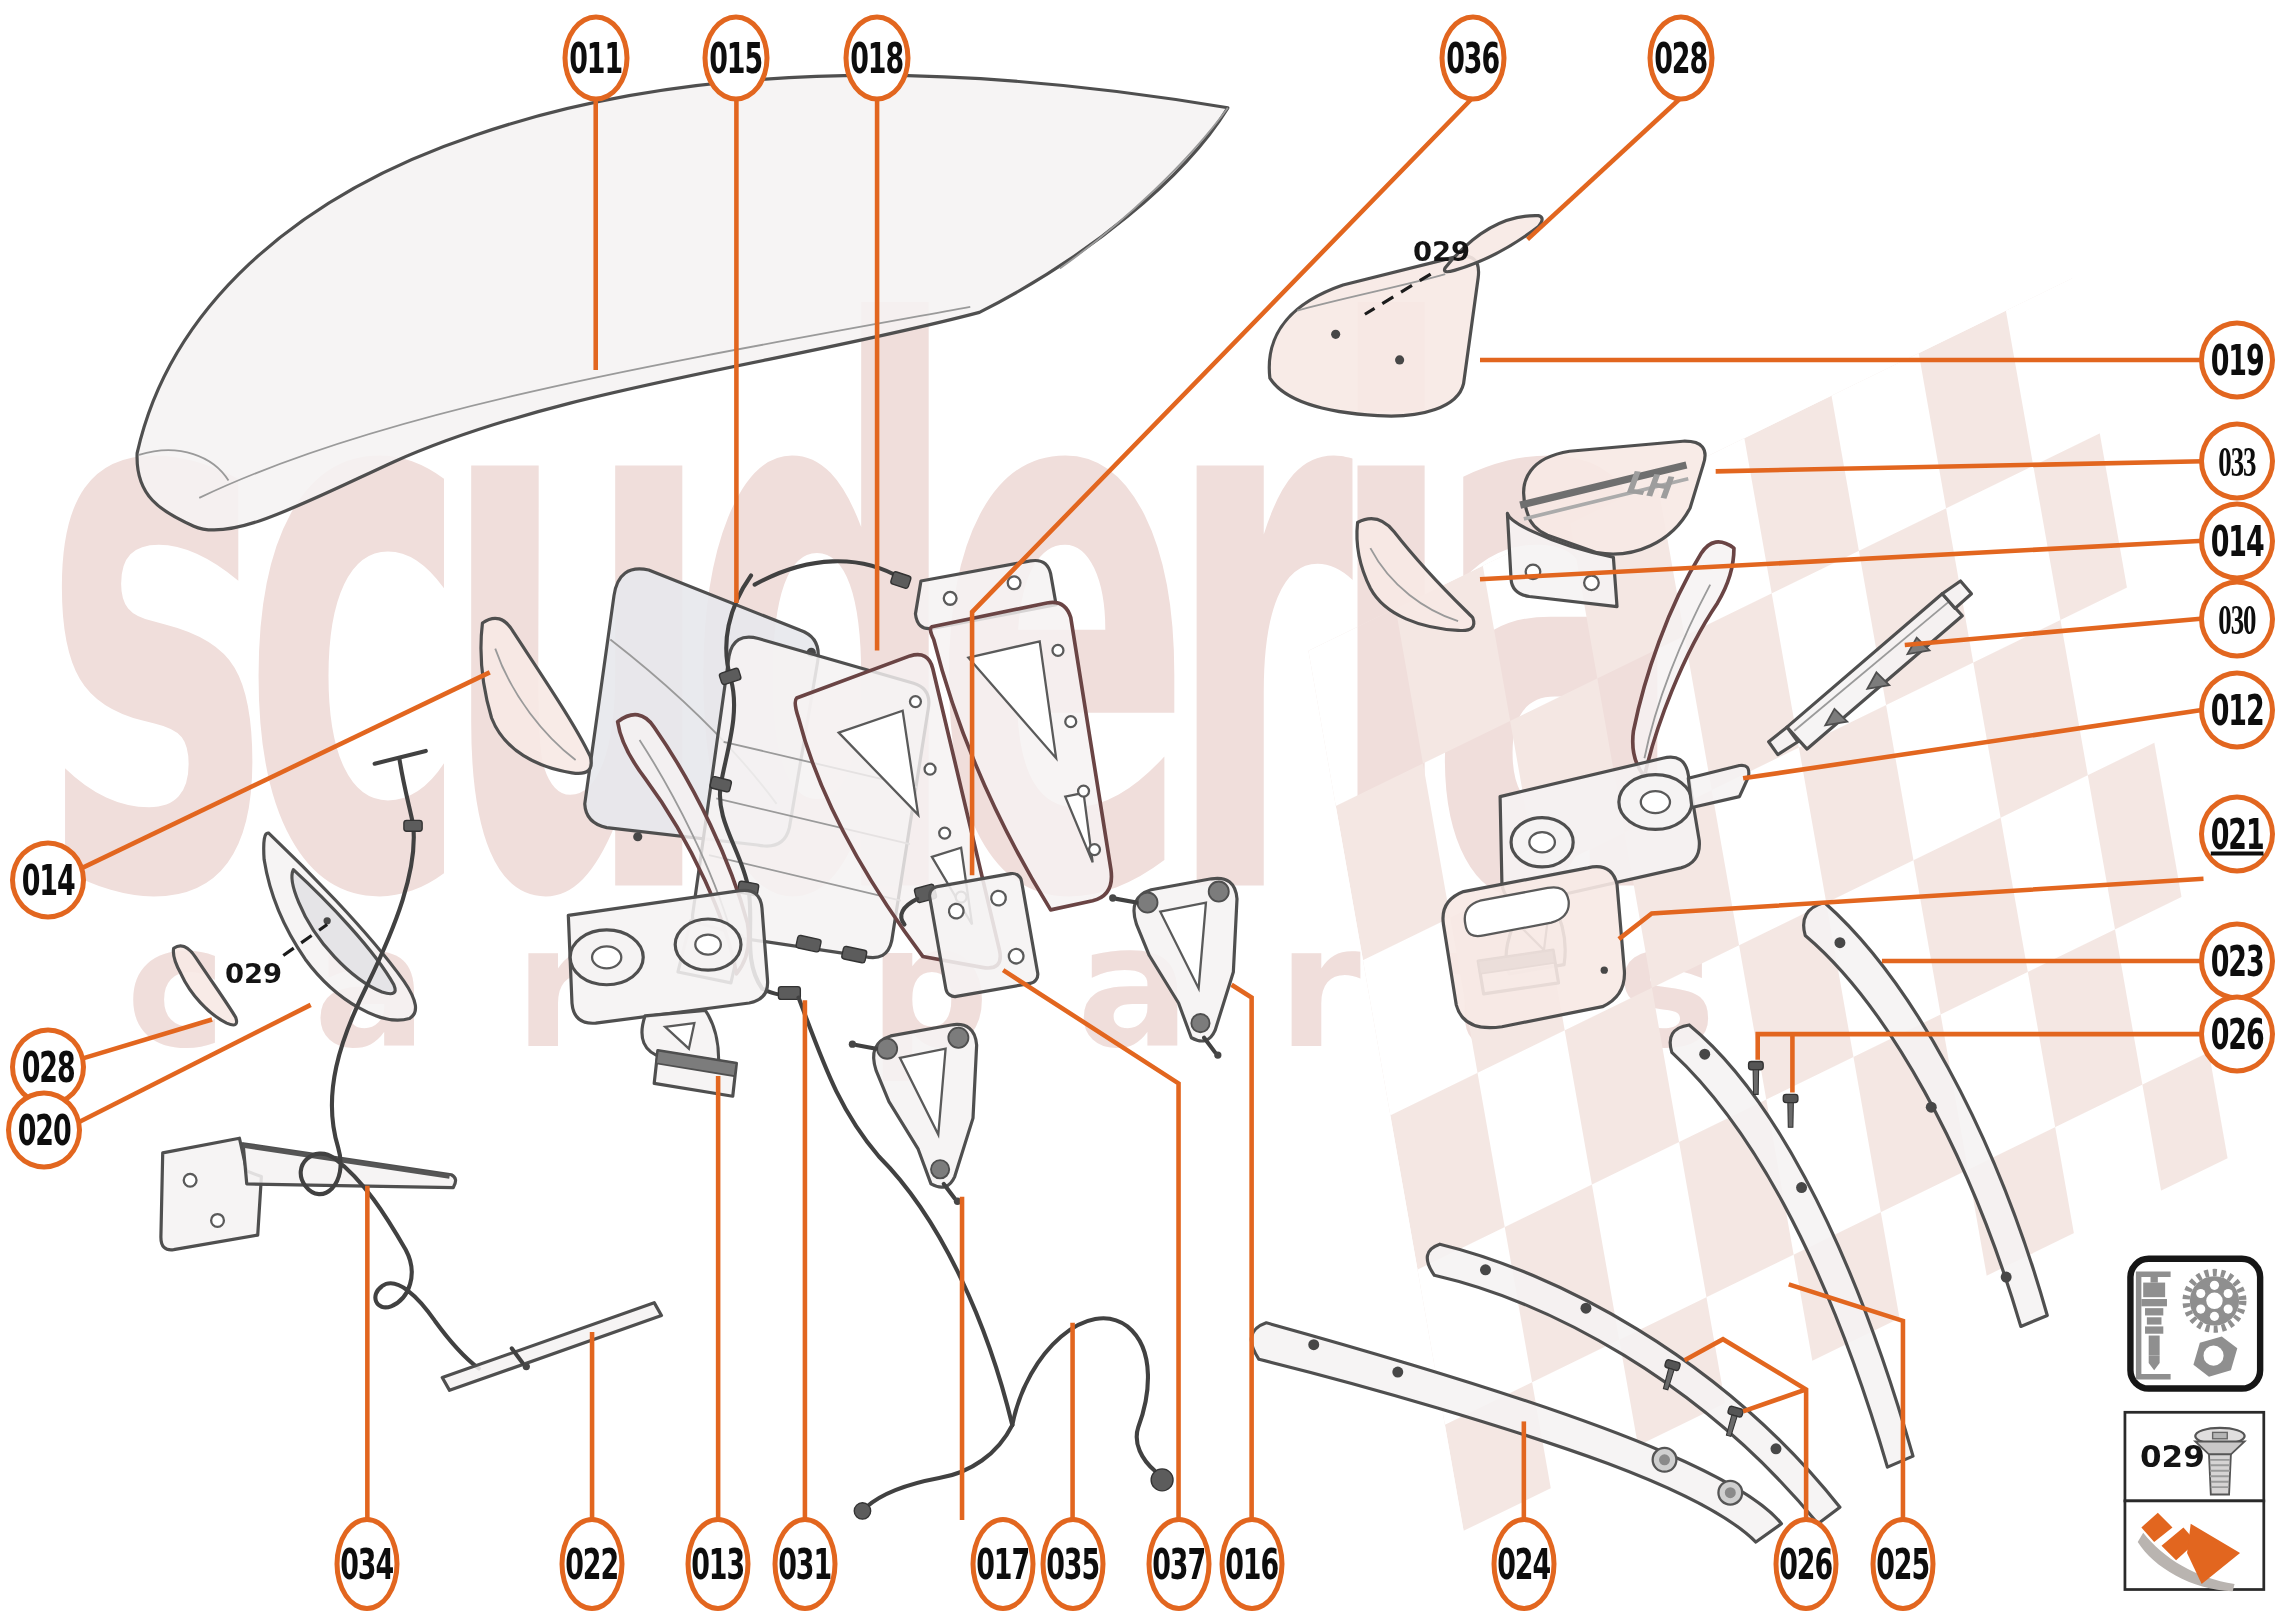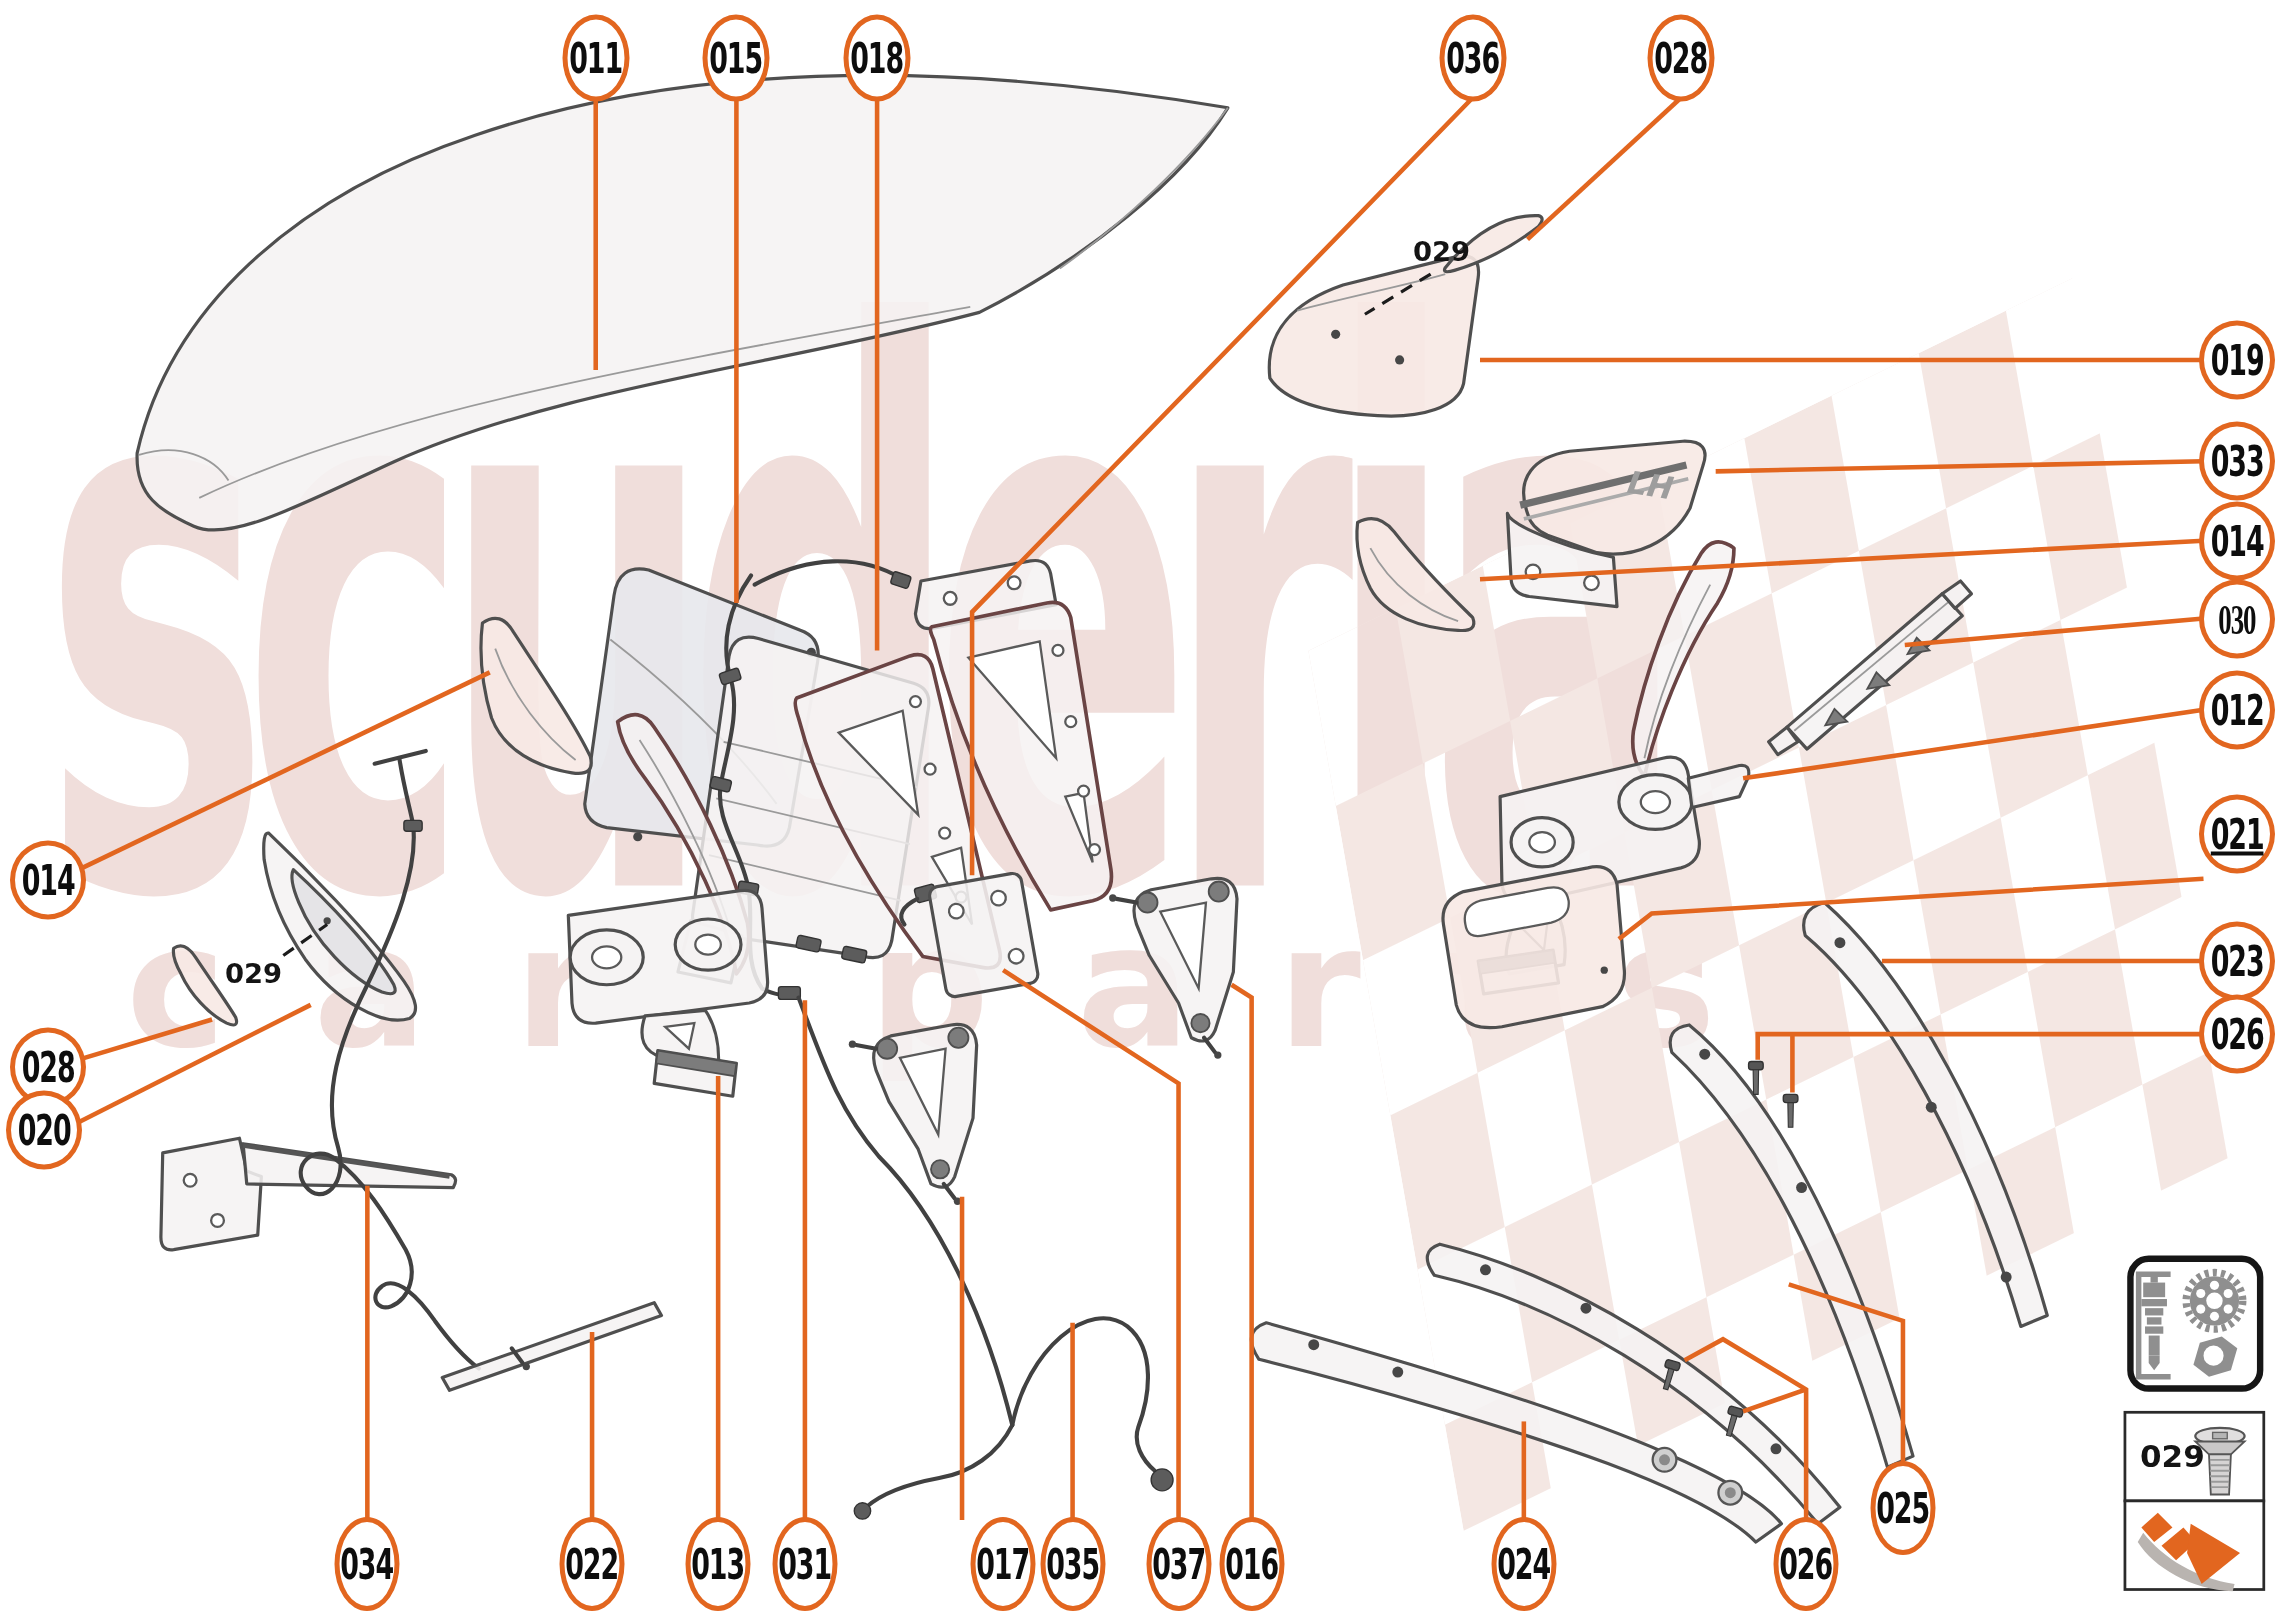--- a/index.html
+++ b/index.html
@@ -397,21 +397,21 @@
       </div>
       <div class="callout co-top" style="left: 1473px; top: 58px;">
         <span>036</span>
       </div>
       <div class="callout co-top" style="left: 1681px; top: 58px;">
         <span>028</span>
       </div>
       <div class="callout co-right" style="left: 2237px; top: 360px;">
         <span>019</span>
       </div>
-      <div class="callout co-right" style="left: 2237px; top: 461px;">
+      <div class="callout co-right" style="left: 2237px; top: 461px; font-family: Liberation Serif, serif;">
         <span>033</span>
       </div>
       <div class="callout co-right" style="left: 2237px; top: 541px;">
         <span>014</span>
       </div>
       <div class="callout co-right" style="left: 2237px; top: 619px; font-family: Liberation Serif, serif;">
         <span>030</span>
       </div>
       <div class="callout co-right" style="left: 2237px; top: 710px;">
         <span>012</span>
@@ -457,19 +457,19 @@
       </div>
       <div class="callout co-bottom" style="left: 1252px; top: 1564px;">
         <span>016</span>
       </div>
       <div class="callout co-bottom" style="left: 1524px; top: 1564px;">
         <span>024</span>
       </div>
       <div class="callout co-bottom" style="left: 1806px; top: 1564px;">
         <span>026</span>
       </div>
-      <div class="callout co-bottom" style="left: 1903px; top: 1508px;">
+      <div class="callout co-bottom" style="left: 1903px; top: 1564px;">
         <span>025</span>
       </div>
     </div>
 
 </div>
 
 
 </body></html>

